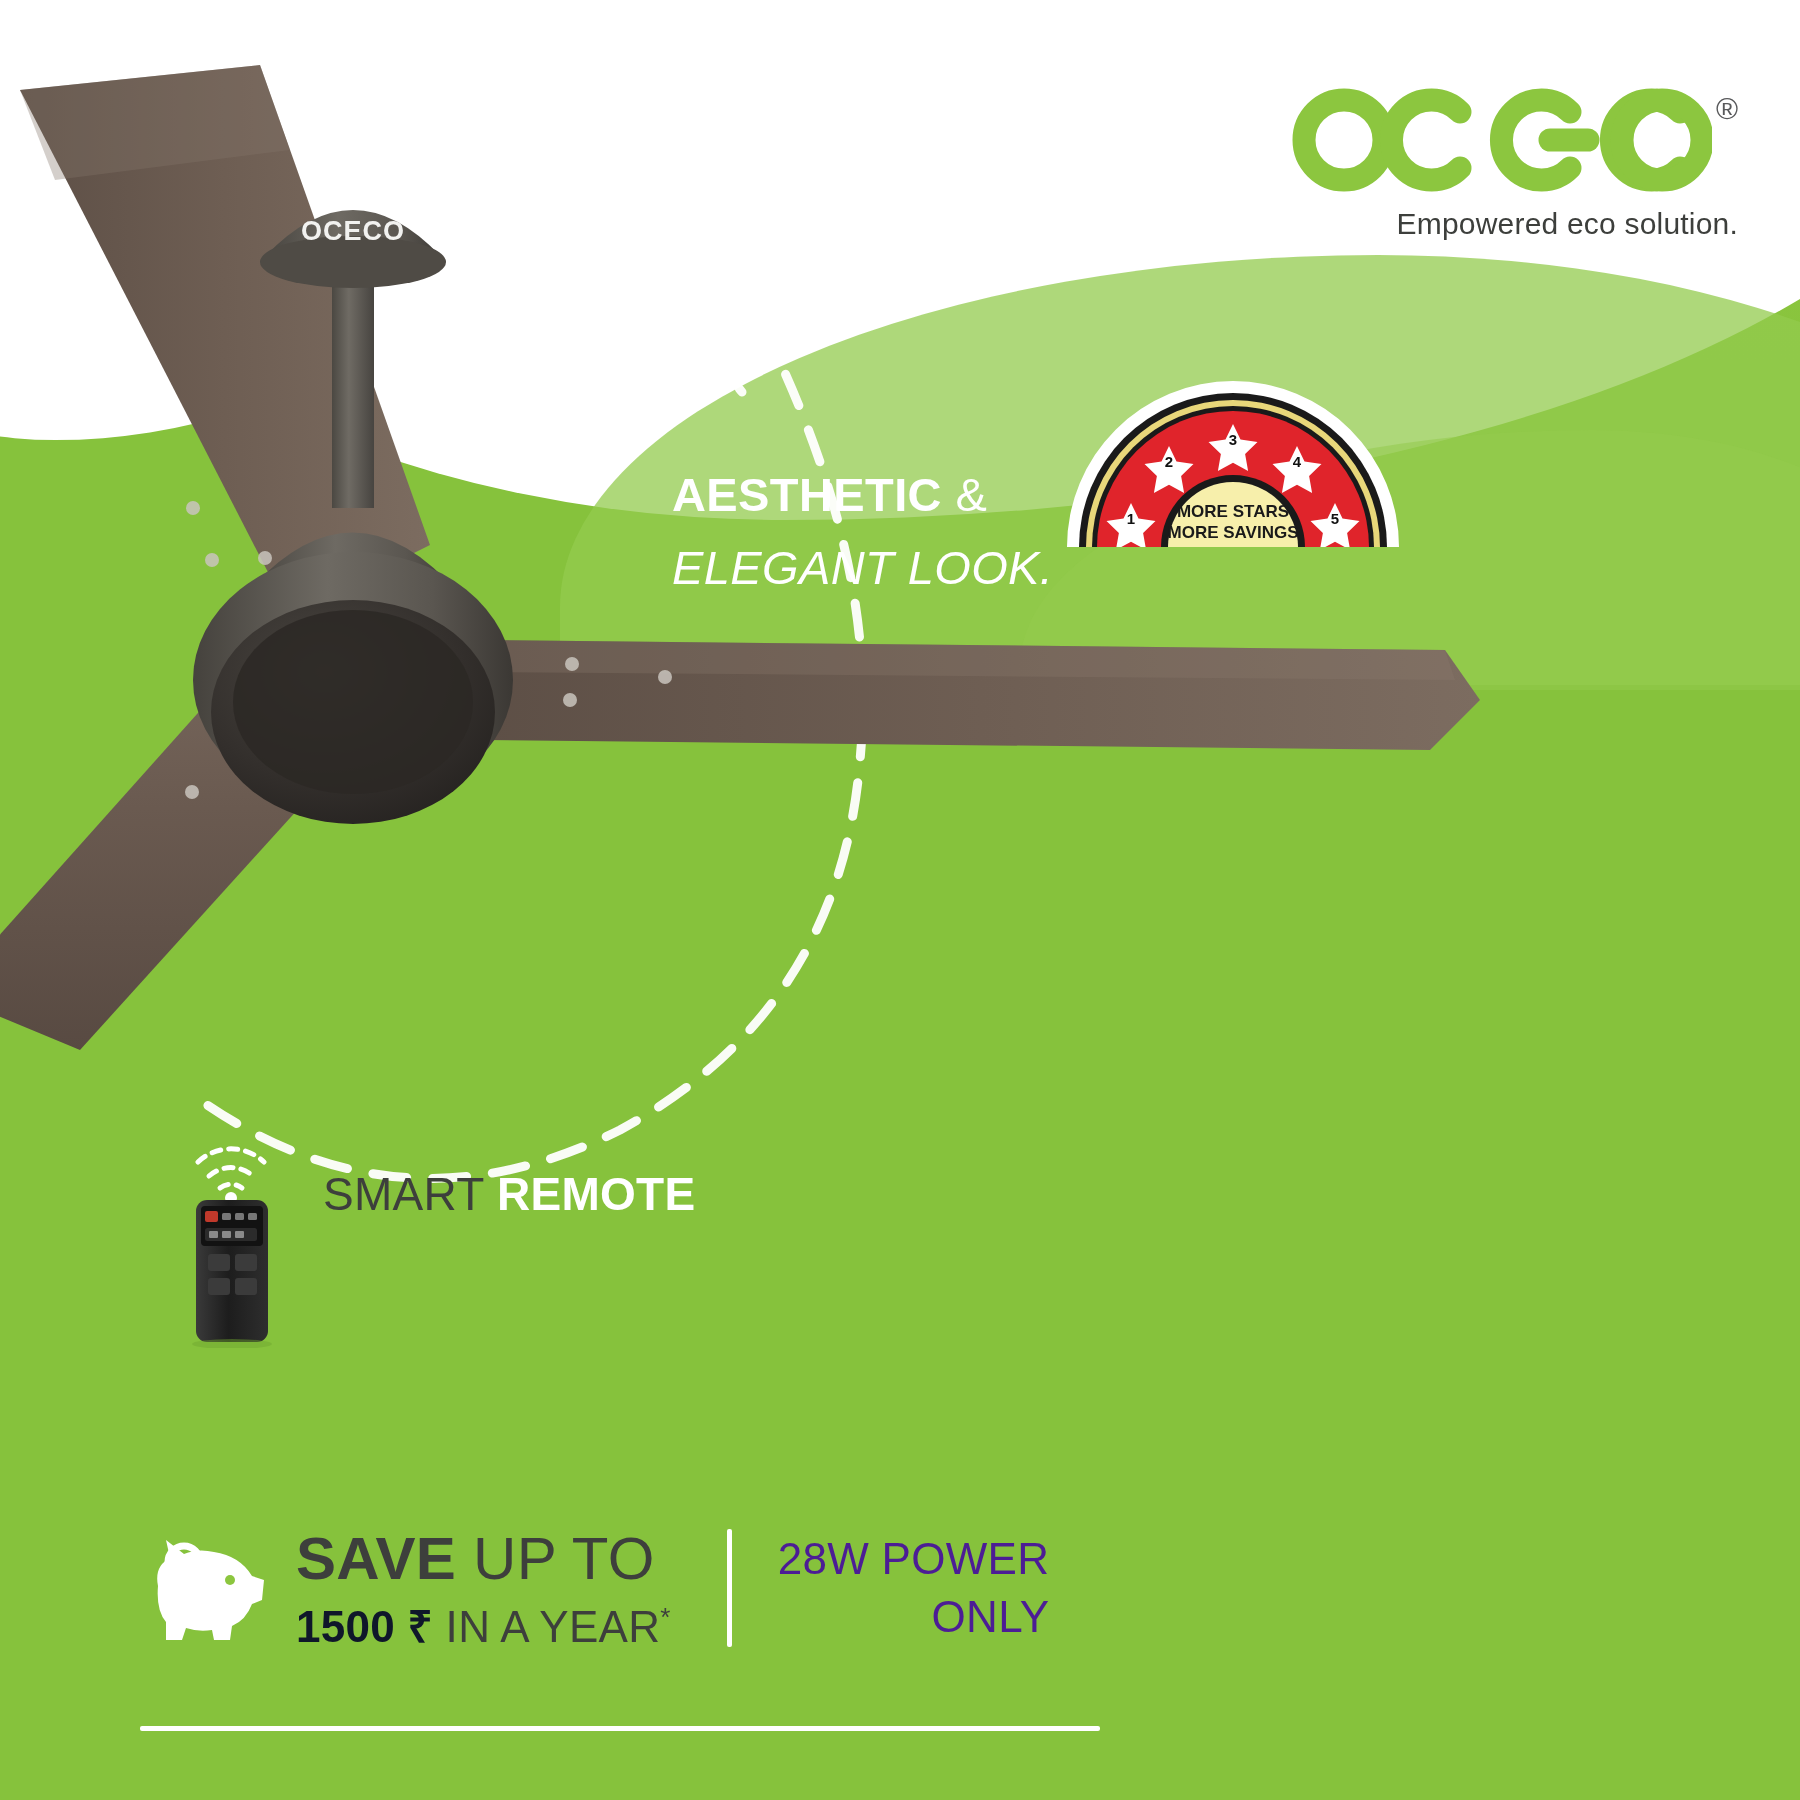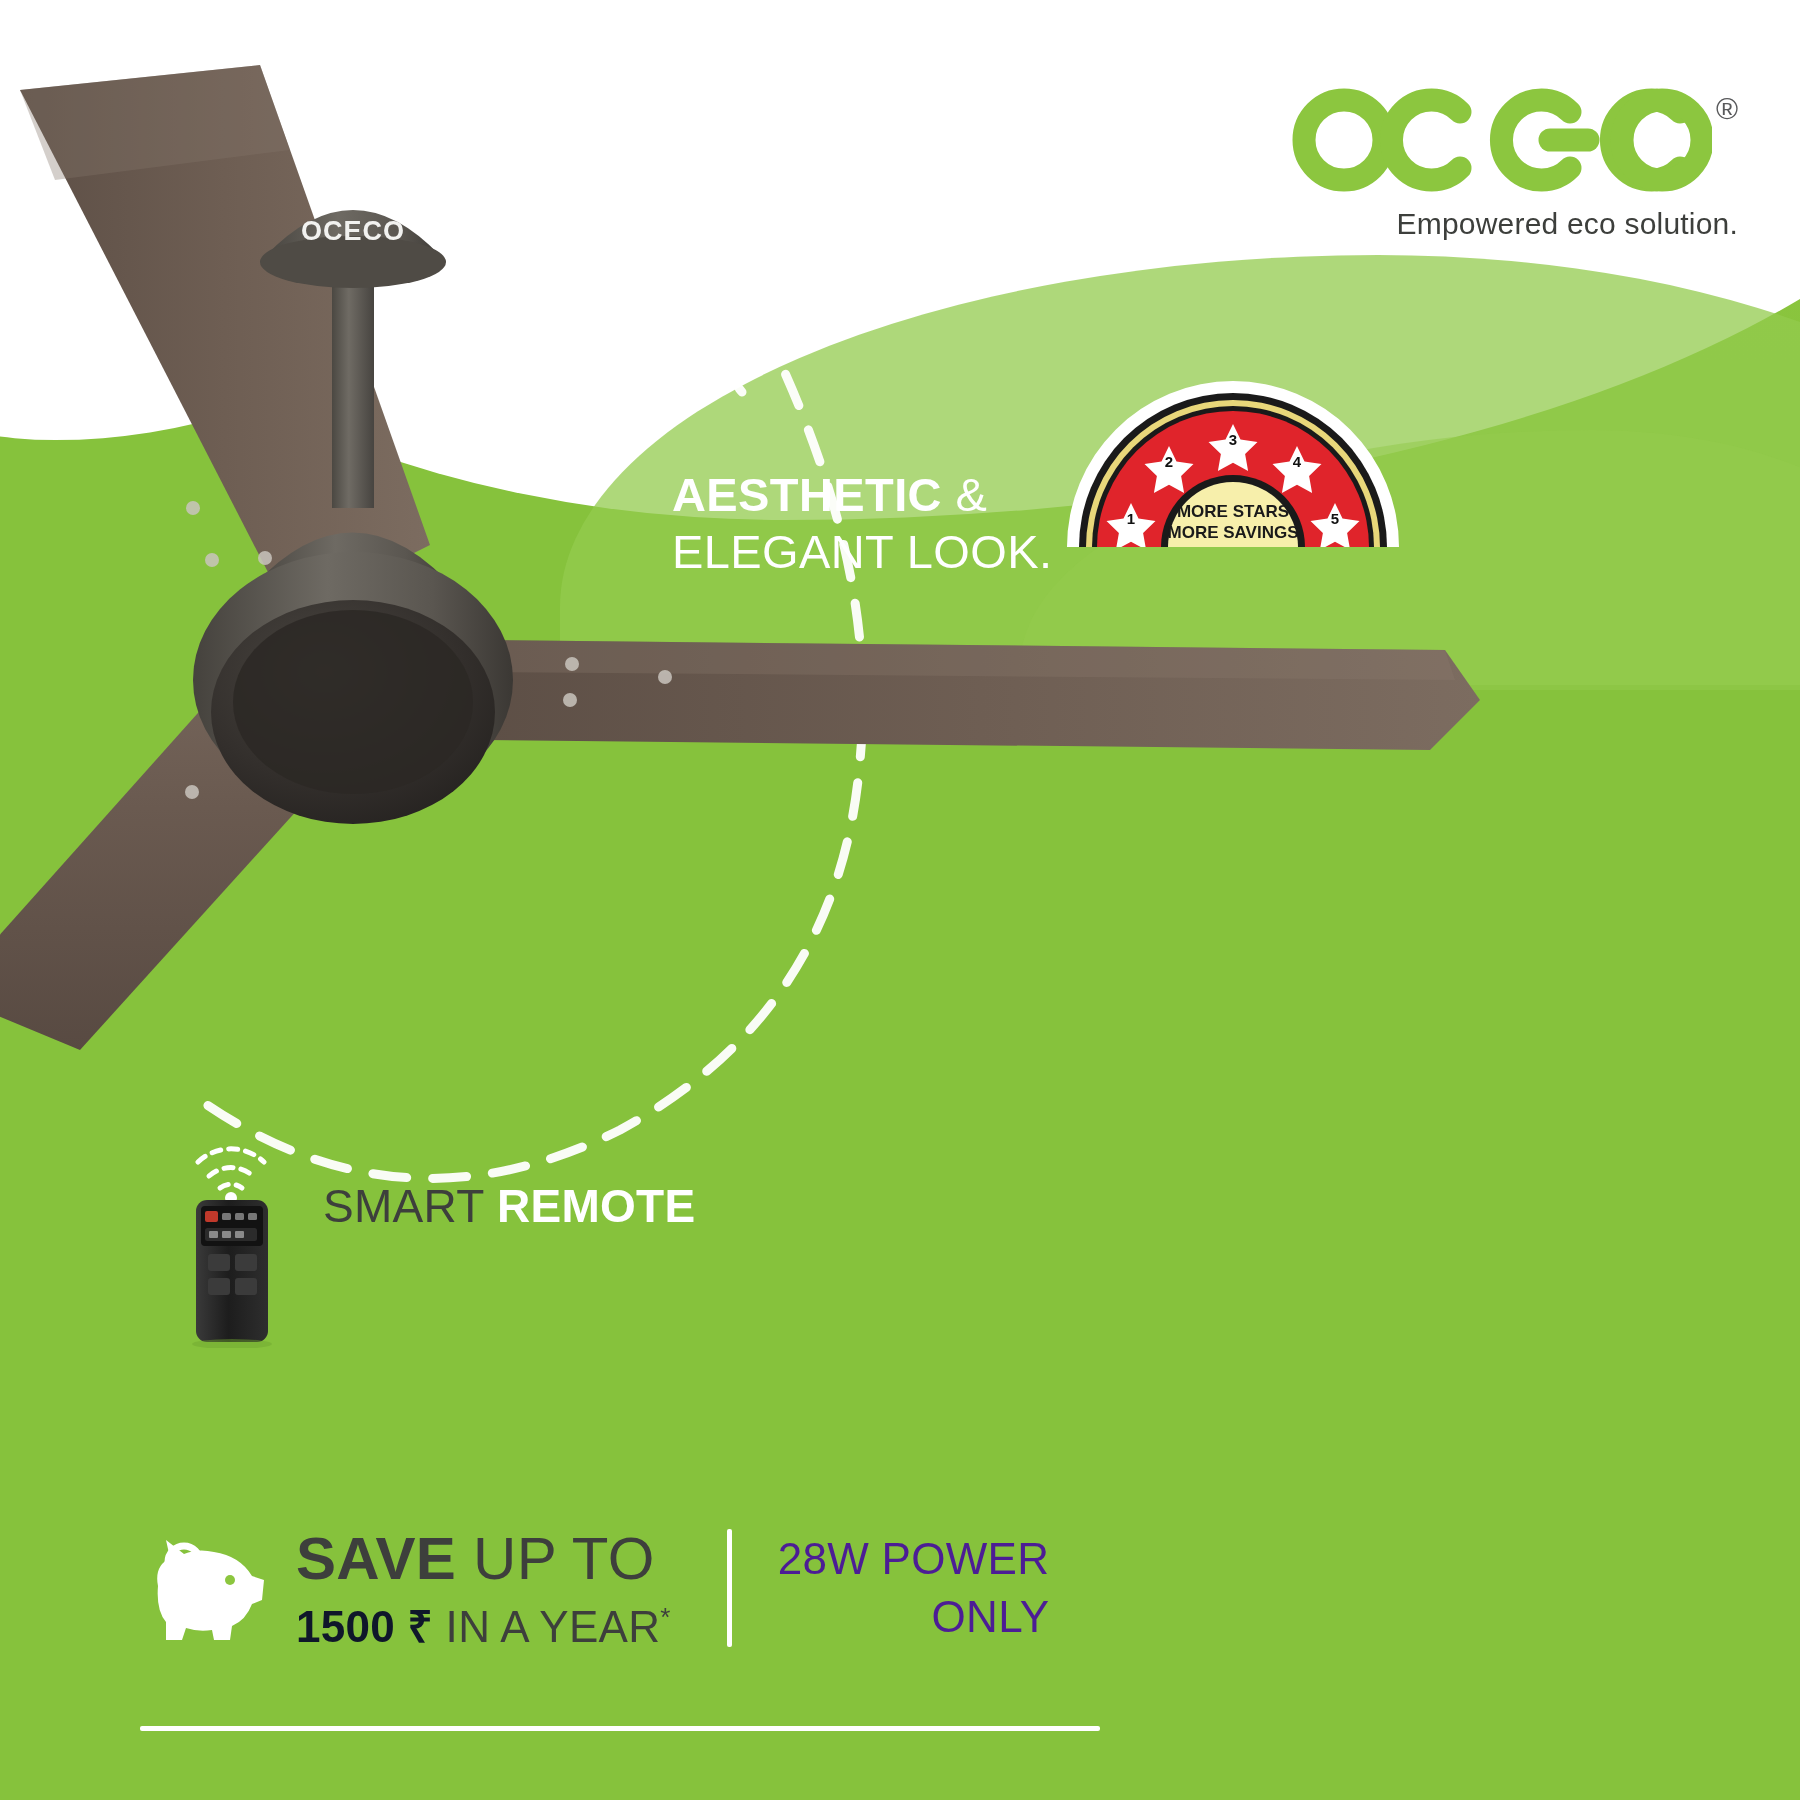--- a/index.html
+++ b/index.html
@@ -79,38 +79,38 @@
   }
 
   
   .headline {
     position: absolute; left: 672px; top: 466px; z-index: 30;
     color: #ffffff; line-height: 1.22;
   }
   .headline .l1 { font-size: 47px; letter-spacing: .4px; }
   .headline .l1 b { font-weight: 700; }
   .headline .l1 .amp { font-weight: 400; }
-  .headline .l2 { font-size: 47px; font-weight: 400; letter-spacing: .4px; margin-top: 0;}
+  .headline .l2 { font-size: 47px; font-weight: 400; letter-spacing: .4px; margin-top: 16px; font-style: italic;}
 
   
   .arcs { position: absolute; inset: 0; z-index: 12; pointer-events: none; }
 
   
   .fan { position: absolute; left: -40px; top: 40px; width: 1560px; height: 1060px; z-index: 20; }
 
   
   .remote-feat {
     position: absolute; left: 168px; top: 1118px; z-index: 30;
     width: 700px; height: 230px;
   }
   .remote-text {
     position: absolute; left: 155px; top: 48px;
     line-height: 1.25;
   }
-  .remote-text .r1 { font-size: 46px; color: #3d3f3c; letter-spacing: .3px; margin-top: 12px; }
+  .remote-text .r1 { font-size: 46px; color: #3d3f3c; letter-spacing: .3px; }
   .remote-text .r1 b { color: #ffffff; font-weight: 700; }
   .remote-text .r2 { font-size: 46px; color: #3d3f3c; letter-spacing: .3px; }
 
   
   .save-row {
     position: absolute; left: 140px; top: 1520px; z-index: 30;
     display: flex; align-items: center; gap: 0px;
   }
   .piggy { width: 130px; height: 120px; flex: 0 0 auto; margin-right: 26px; }
   .save-text { line-height: 1.3; }

